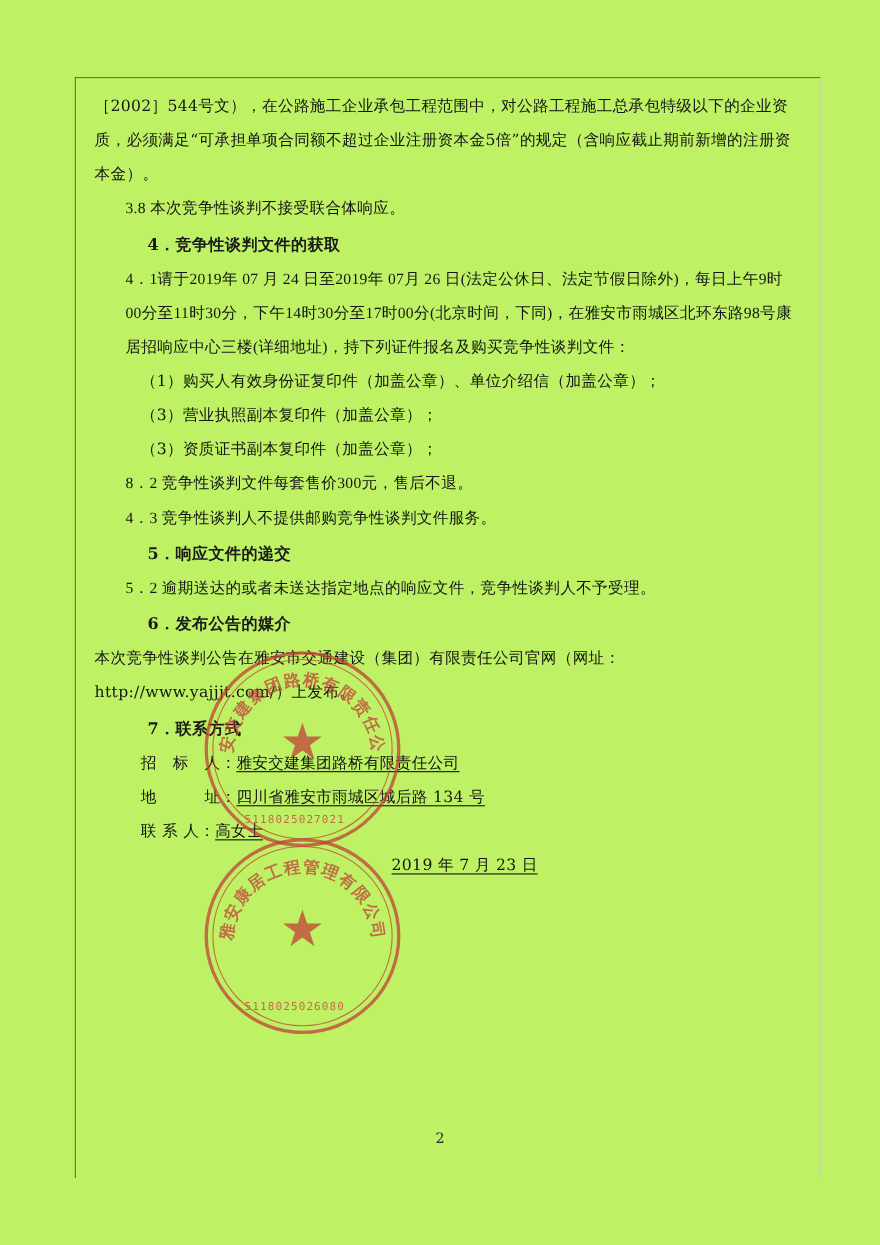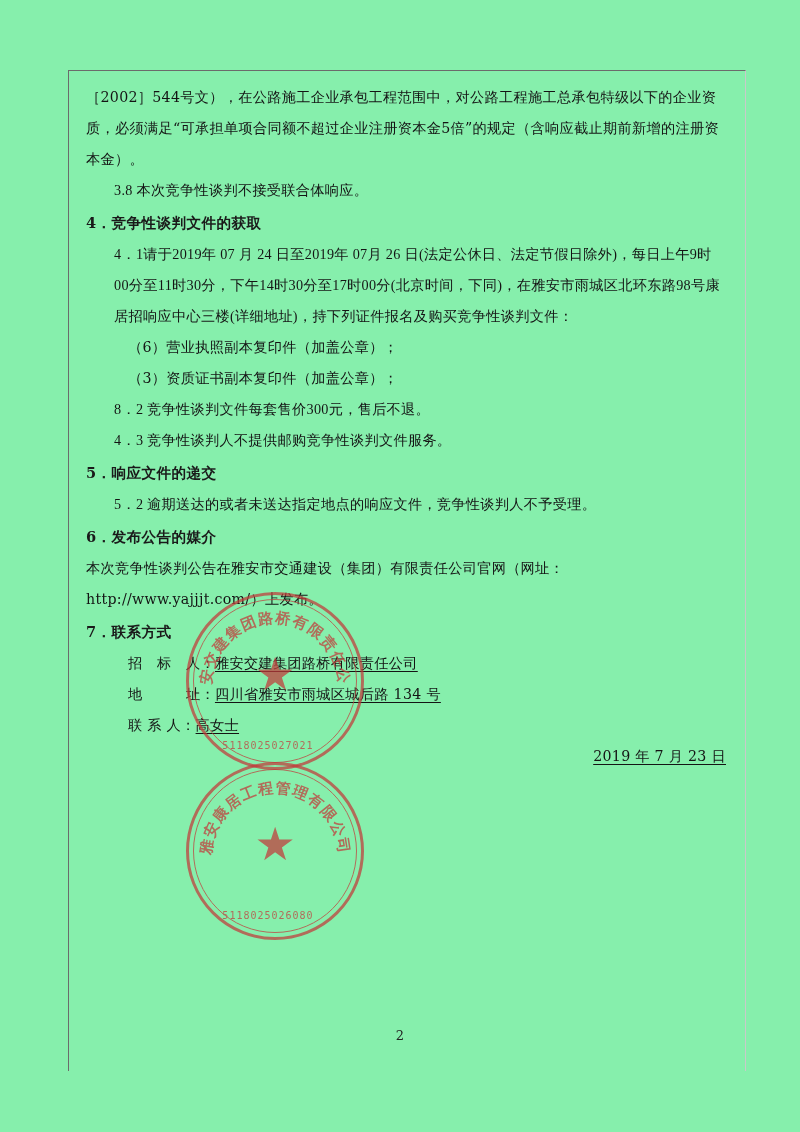--- a/index.html
+++ b/index.html
@@ -12,21 +12,21 @@
     height: 1132px;
     position: relative;
     font-family: "DejaVu Serif", "Liberation Serif", serif;
     color: #1a1a1a;
     overflow: hidden;
   }
   .page {
     position: absolute;
     left: 0; top: 0;
     width: 800px; height: 1132px;
-    background: #86efac;
+    background: #bef264;
   }
   
   .scan-frame {
     position: absolute;
     left: 68px;
     top: 70px;
     width: 676px;
     height: 1000px;
     border-left: 1px solid #6b6b6b;
     border-top: 1px solid #6b6b6b;
@@ -48,20 +48,21 @@
   .ln.wrap { white-space: normal; }
   .ind1 { text-indent: 0; }
   .ind2 { padding-left: 28px; font-family: Liberation Serif, serif; }
   .ind3 { padding-left: 42px; }
   .u { text-decoration: underline; text-underline-offset: 3px; }
   .hd {
     font-size: 14.6px;
     font-weight: bold;
     line-height: 33px;
     letter-spacing: 0.4px;
+    margin-left: 48px;
   }
   .pagenum {
     position: absolute;
     left: 0; right: 0;
     top: 1028px;
     text-align: center;
     font-size: 13px;
     color: #222;
     font-family: "DejaVu Serif", "Liberation Serif", serif;
   }
@@ -117,21 +118,22 @@
     <div class="ln wrap">［2002］544号文），在公路施工企业承包工程范围中，对公路工程施工总承包特级以下的企业资质，必须满足“可承担单项合同额不超过企业注册资本金5倍”的规定（含响应截止期前新增的注册资本金）。</div>
 
     <div class="ln ind2">
       <span>3.8 本次竞争性谈判不接受联合体响应。</span>
     </div>
 
     <div class="hd ind1">4．竞争性谈判文件的获取</div>
 
     <div class="ln wrap ind2">4．1请于2019年 07 月 24 日至2019年 07月 26 日(法定公休日、法定节假日除外)，每日上午9时00分至11时30分，下午14时30分至17时00分(北京时间，下同)，在雅安市雨城区北环东路98号康居招响应中心三楼(详细地址)，持下列证件报名及购买竞争性谈判文件：</div>
 
-    <div class="ln ind3">（6）营业执照副本复印件（加盖公章）；</div>
+    <div class="ln ind3">（1）购买人有效身份证复印件（加盖公章）、单位介绍信（加盖公章）；</div>
+    <div class="ln ind3">（3）营业执照副本复印件（加盖公章）；</div>
     <div class="ln ind3">（3）资质证书副本复印件（加盖公章）；</div>
 
     <div class="ln ind2">8．2 竞争性谈判文件每套售价300元，售后不退。</div>
     <div class="ln ind2">4．3 竞争性谈判人不提供邮购竞争性谈判文件服务。</div>
 
     <div class="hd ind1">5．响应文件的递交</div>
 
     <div class="ln ind2">5．2 逾期送达的或者未送达指定地点的响应文件，竞争性谈判人不予受理。</div>
 
     <div class="hd ind1">6．发布公告的媒介</div>
@@ -143,21 +145,21 @@
     <div class="ln ind3">
       <span>招　标　人：</span><span class="u">雅安交建集团路桥有限责任公司</span>
     </div>
     <div class="ln ind3">
       <span>地　　　址：</span><span class="u">四川省雅安市雨城区城后路 134 号</span>
     </div>
     <div class="ln ind3">
       <span>联 系 人：</span><span class="u">高女士</span>
     </div>
 
-    <div class="ln" style="padding-left:270px;text-align:right;">
+    <div class="ln" style="padding-left:270px;">
       <span class="u">2019 年 7 月 23 日</span>
     </div>
   </div>
 
   <div class="stamp" id="stamp-top">
     <div class="ring"></div>
     <svg class="curve" viewBox="0 0 172 172">
       <defs>
         <path id="arcTop" d="M 22,92 A 64,64 0 0 1 150,92" fill="none"></path>
       </defs>

